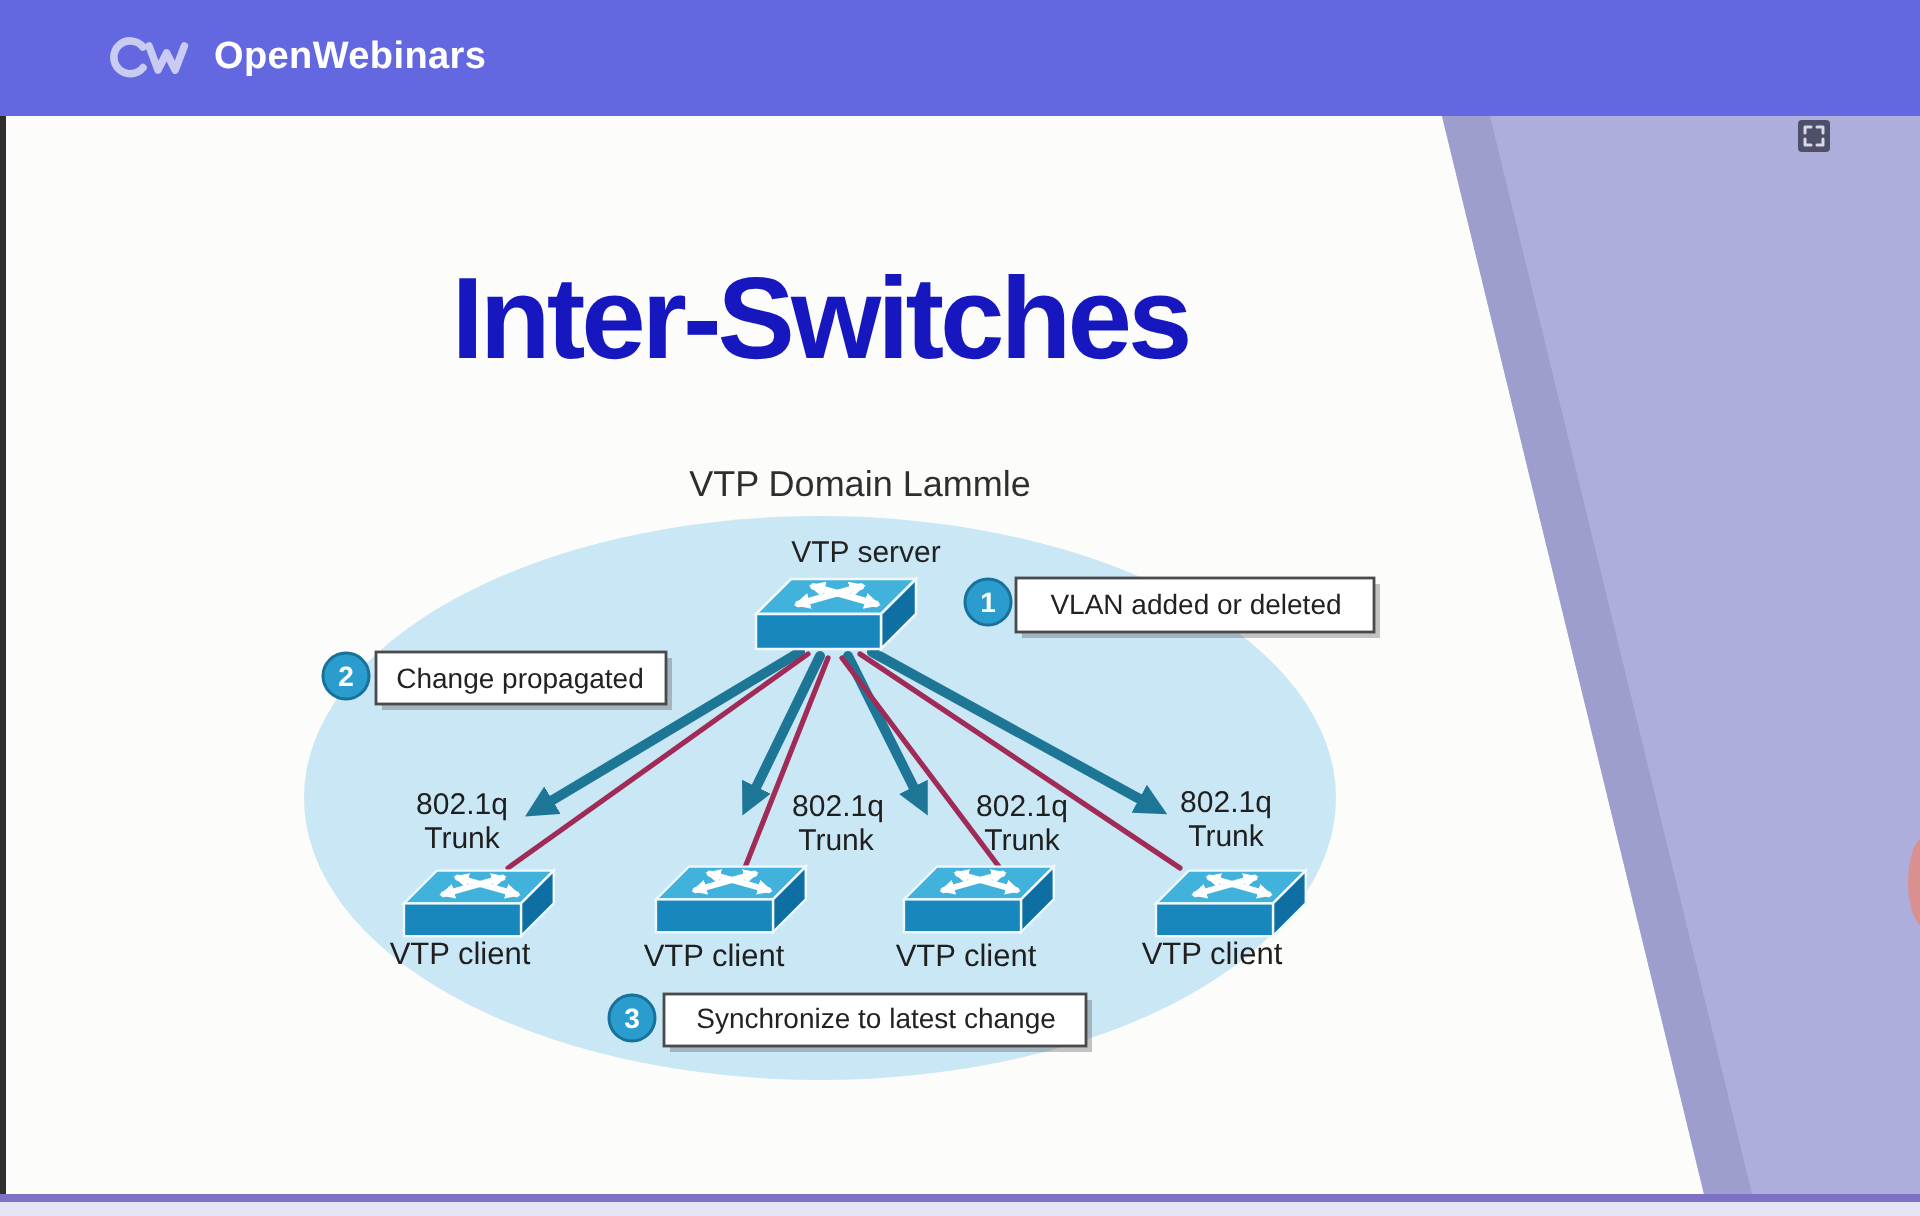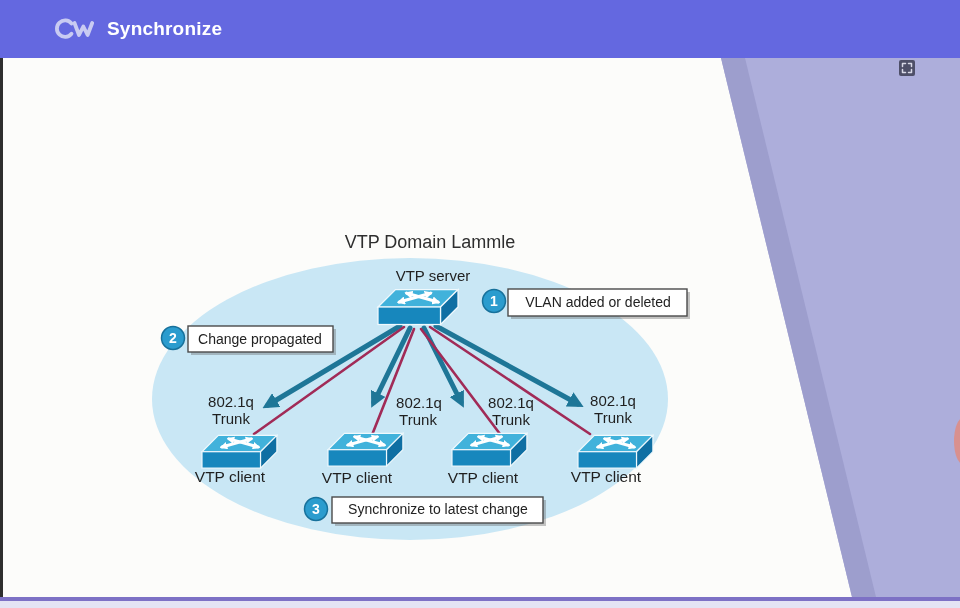--- a/index.html
+++ b/index.html
@@ -42,20 +42,21 @@
 
   <div class="slide"></div>
   <div class="left-edge"></div>
 
   <svg class="deco-svg" width="960" height="608" viewBox="0 0 960 608">
     <polygon points="721,58 960,58 960,597 852,597" fill="#ADAEDB"></polygon>
     <polygon points="721,58 745,58 876,597 852,597" fill="#9D9ECD"></polygon>
     <ellipse cx="963" cy="441" rx="9" ry="23" fill="#D9908E"></ellipse>
   </svg>
 
+  <h1 class="title">Inter-Switches</h1>
 
   <svg class="diagram-svg" width="960" height="608" viewBox="0 0 960 608">
     <defs>
       <marker id="mt" viewBox="0 0 10 10" refX="6" refY="5" markerWidth="3.2" markerHeight="3.2" orient="auto">
         <path d="M0,0 L10,5 L0,10 z" fill="#1E7697"></path>
       </marker>
       <marker id="mw" viewBox="0 0 10 10" refX="7" refY="5" markerWidth="2.5" markerHeight="2.5" orient="auto-start-reverse">
         <path d="M0,0 L10,5 L0,10 z" fill="#FFFFFF"></path>
       </marker>
       <g id="switch">
@@ -146,20 +147,20 @@
       <path d="M14,10 L14,14 L10,14"></path>
     </svg>
   </button>
 
   <header class="topbar">
     <div class="logo-wrap">
       <svg width="44" height="30" viewBox="0 0 44 30" fill="none" stroke="#C9CBF2" stroke-width="3.8" stroke-linecap="round" stroke-linejoin="round">
         <path d="M17.5,9.5 A8.2,8.2 0 1 0 17.5,19.8"></path>
         <path d="M20.5,9 L25,21 L29.3,12.5 L33.6,21 L38.2,9"></path>
       </svg>
-      <span class="brand">Synchronize</span>
+      <span class="brand">OpenWebinars</span>
     </div>
   </header>
 
   <div class="bottom-line"></div>
   <div class="bottom-strip"></div>
 
 </div>
 
 </body></html>

